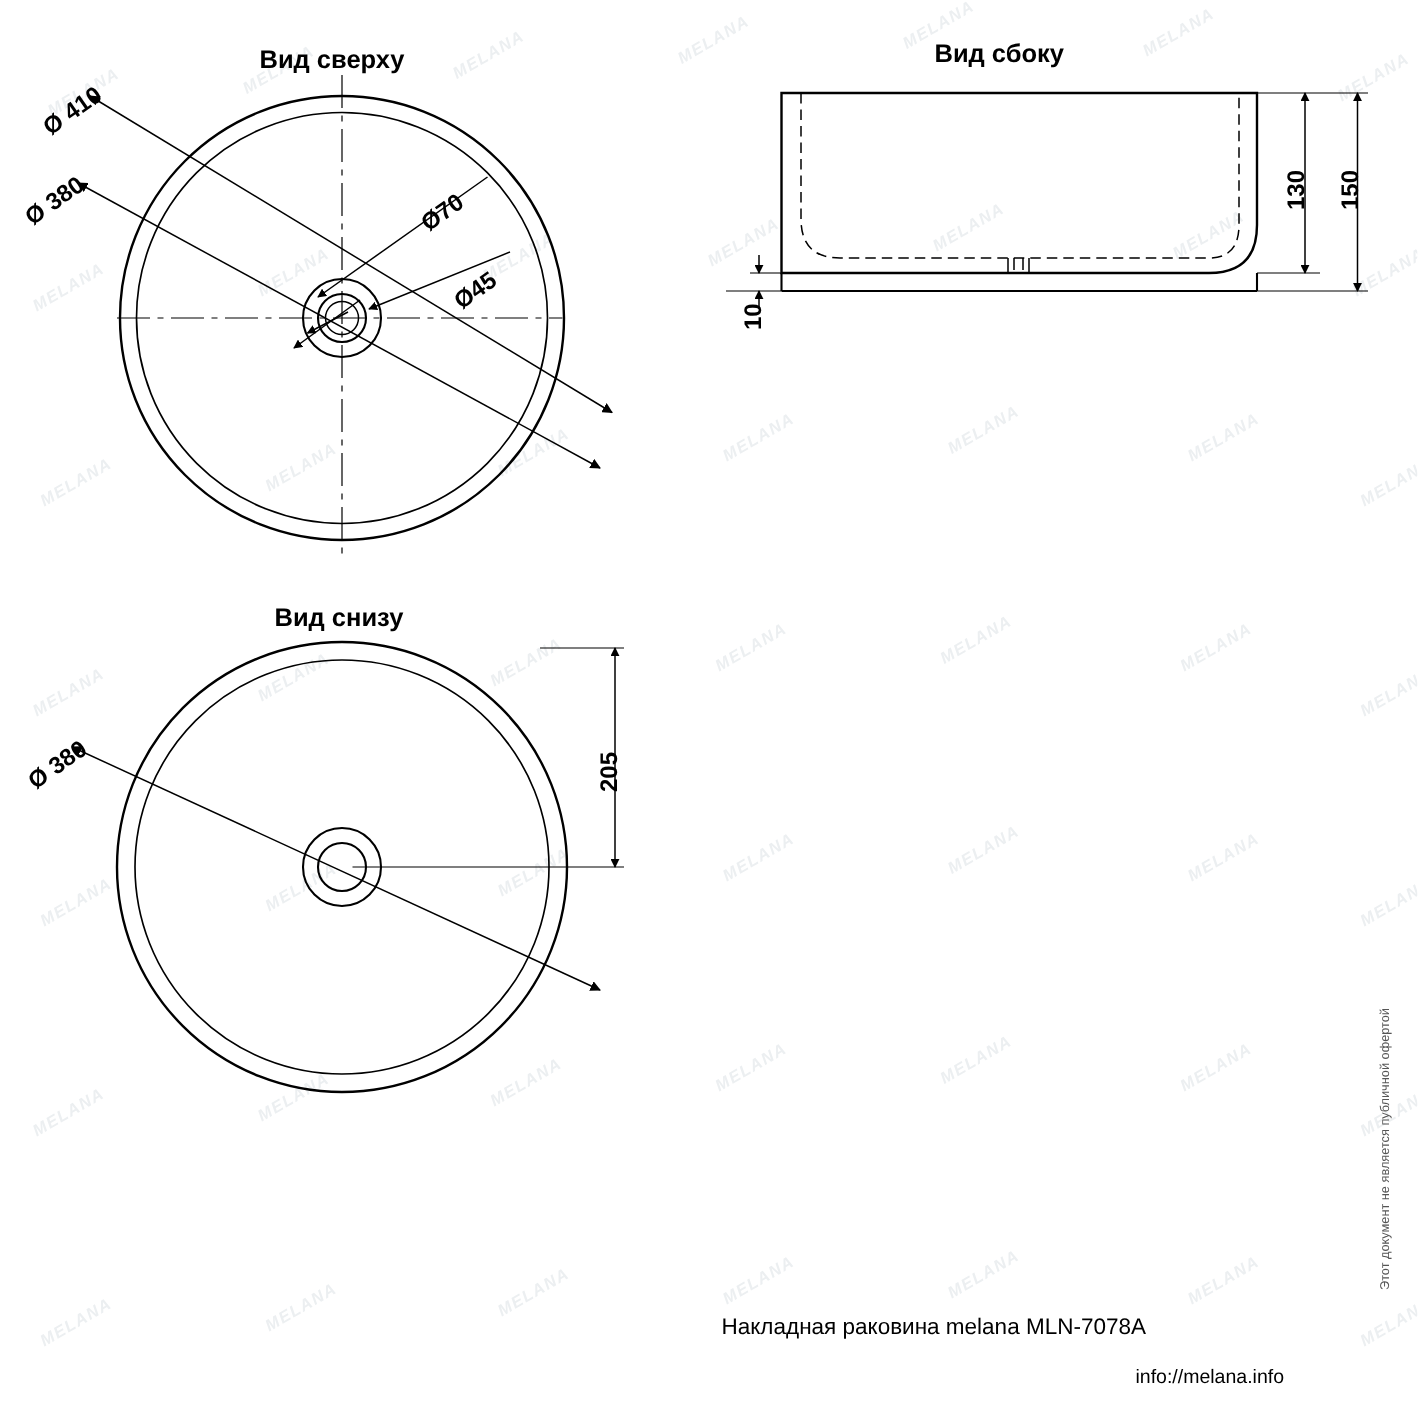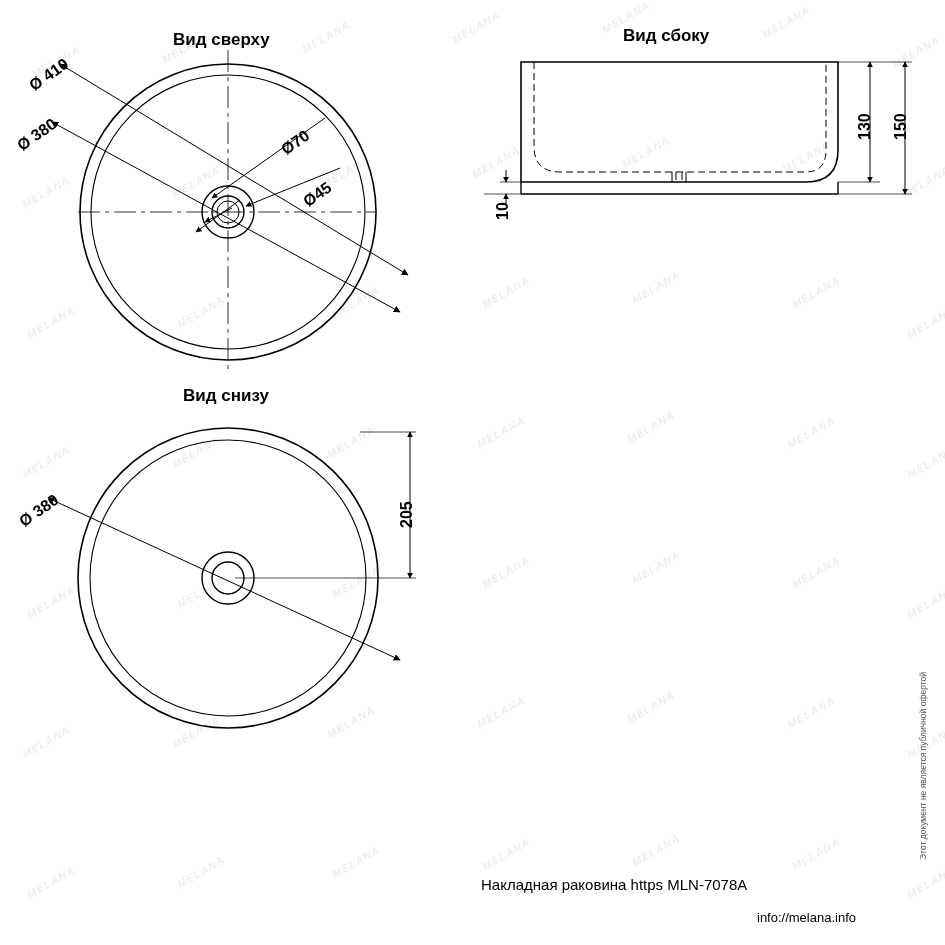--- a/index.html
+++ b/index.html
@@ -199,31 +199,31 @@
       <line x1="48" y1="498" x2="400" y2="660" stroke="#000" stroke-width="1" marker-start="url(#arrow)" marker-end="url(#arrow)"></line>
 
       <line x1="360" y1="432" x2="416" y2="432" stroke="#000" stroke-width="0.7"></line>
       <line x1="235" y1="578" x2="416" y2="578" stroke="#000" stroke-width="0.7"></line>
       <line x1="410" y1="432" x2="410" y2="578" stroke="#000" stroke-width="1" marker-start="url(#arrowS)" marker-end="url(#arrowS)"></line>
     </g>
   </svg>
 
   <div class="lbl view-title" style="left:173px; top:30px;">Вид сверху</div>
   <div class="lbl view-title" style="left:623px; top:26px;">Вид сбоку</div>
-  <div class="lbl view-title" style="left:183px; top:386px;text-align:right;">Вид снизу</div>
+  <div class="lbl view-title" style="left:183px; top:402px;text-align:right;">Вид снизу</div>
 
   <div class="lbl dim rot-n35" style="left:26px; top:80px;">Ø 410</div>
   <div class="lbl dim rot-n35" style="left:14px; top:140px;">Ø 380</div>
   <div class="lbl dim rot-n35" style="left:278px; top:144px;">Ø70</div>
   <div class="lbl dim rot-n35" style="left:300px; top:196px;">Ø45</div>
 
   <div class="lbl dim vert" style="left:856px; top:140px;">130</div>
   <div class="lbl dim vert" style="left:892px; top:140px;">150</div>
   <div class="lbl dim vert" style="left:494px; top:220px;">10</div>
 
   <div class="lbl dim rot-n35" style="left:16px; top:516px;">Ø 380</div>
   <div class="lbl dim vert" style="left:398px; top:528px;">205</div>
 
-  <div class="lbl footer-title" style="left:481px; top:876px;">Накладная раковина https MLN-7078A</div>
+  <div class="lbl footer-title" style="left:481px; top:876px;">Накладная раковина melana MLN-7078A</div>
   <div class="lbl footer-url" style="left:757px; top:910px;">info://melana.info</div>
   <div class="side-note" style="left:918px; top:860px;">Этот документ не является публичной офертой</div>
 
 </div>
 
 </body></html>

